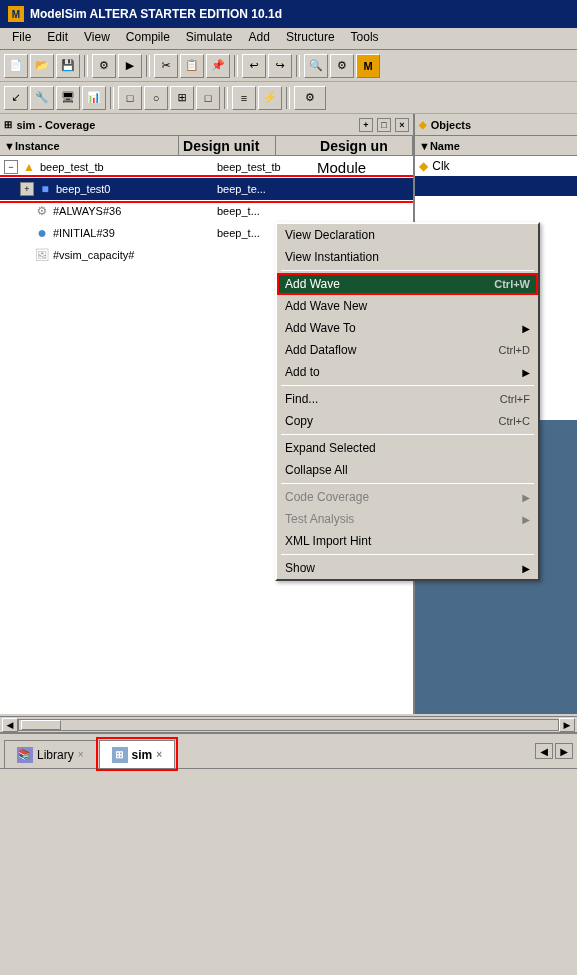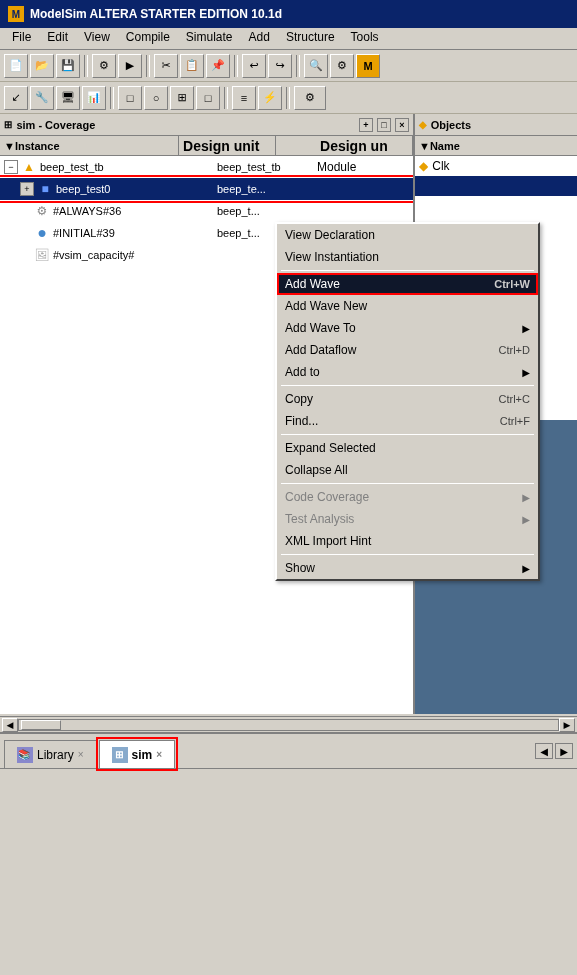--- a/index.html
+++ b/index.html
@@ -197,21 +197,21 @@
     }
     .tree-row .col2 {
       width: 100px;
       font-size: 11px;
       padding-left: 4px;
       overflow: hidden;
       white-space: nowrap;
     }
     .tree-row .col3 {
       width: 100px;
-      font-size: 12px;
+      font-size: 15px;
       padding-left: 4px;
       overflow: hidden;
       white-space: nowrap;
     }
 
     
     .red-border {
       outline: 2px solid red;
       outline-offset: 1px;
       z-index: 1;
@@ -552,21 +552,21 @@
     <span>View Declaration</span>
     <span class="shortcut"></span>
   </div>
 
   <div class="ctx-item">
     <span>View Instantiation</span>
     <span class="shortcut"></span>
   </div>
   <div class="ctx-separator"></div>
 
-  <div class="ctx-item" style="background:#0f172a;color:white;outline:2px solid red;outline-offset:-2px;">
+  <div class="ctx-item" style="background:#14532d;color:white;outline:2px solid red;outline-offset:-2px;">
     <span>Add Wave</span>
     <span class="shortcut" style="color:#ccc;font-weight:bold;">Ctrl+W</span>
   </div>
 
   <div class="ctx-item">
     <span>Add Wave New</span>
     <span class="shortcut"></span>
   </div>
 
   <div class="ctx-item">
@@ -579,27 +579,27 @@
     <span class="shortcut">Ctrl+D</span>
   </div>
 
   <div class="ctx-item">
     <span>Add to</span>
     <span class="arrow">▶</span>
   </div>
   <div class="ctx-separator"></div>
 
   <div class="ctx-item">
+    <span>Find...</span>
+    <span class="shortcut">Ctrl+F</span>
+  </div>
+
+  <div class="ctx-item">
     <span>Copy</span>
     <span class="shortcut">Ctrl+C</span>
-  </div>
-
-  <div class="ctx-item">
-    <span>Find...</span>
-    <span class="shortcut">Ctrl+F</span>
   </div>
   <div class="ctx-separator"></div>
 
   <div class="ctx-item">
     <span>Expand Selected</span>
   </div>
 
 
   <div class="ctx-item">
     <span>Collapse All</span>

